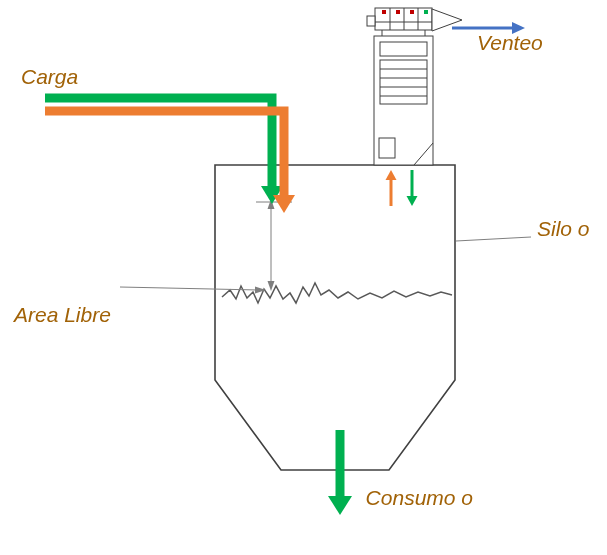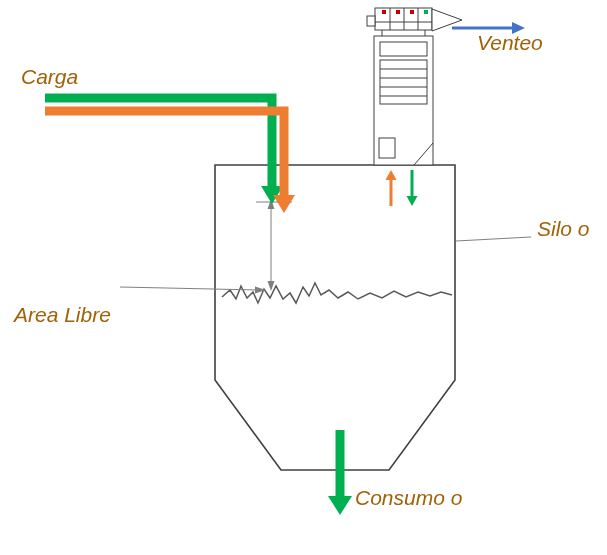--- a/index.html
+++ b/index.html
@@ -14,21 +14,21 @@
   }
   svg.layer { position: absolute; left: 0; top: 0; }
   .label {
     position: absolute;
     color: #a16207;
     font-size: 21px;
     line-height: 26px;
     white-space: nowrap;
     font-style: italic;
   }
-  .label.center { text-align: left; }
+  .label.center { text-align: right; }
 </style>
 </head>
 <body>
 
 <div id="canvas">
 
   <svg class="layer" width="607" height="555" viewBox="0 0 607 555">
 
     <polygon points="215,165 455,165 455,380 389,470 281,470 215,380" fill="#ffffff" stroke="#404040" stroke-width="1.6"></polygon>
 

